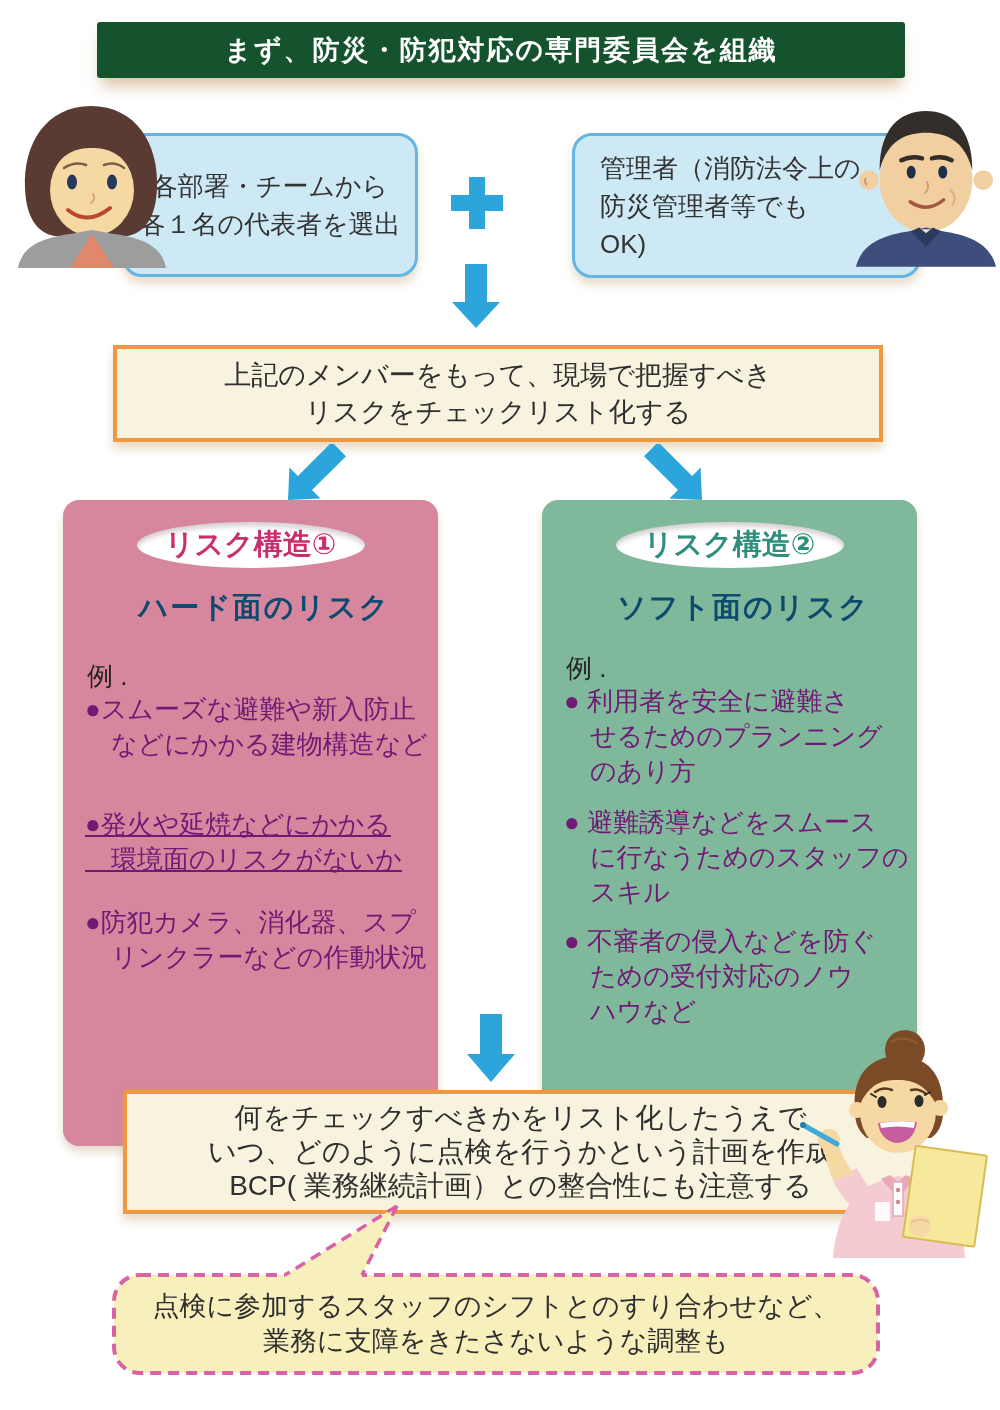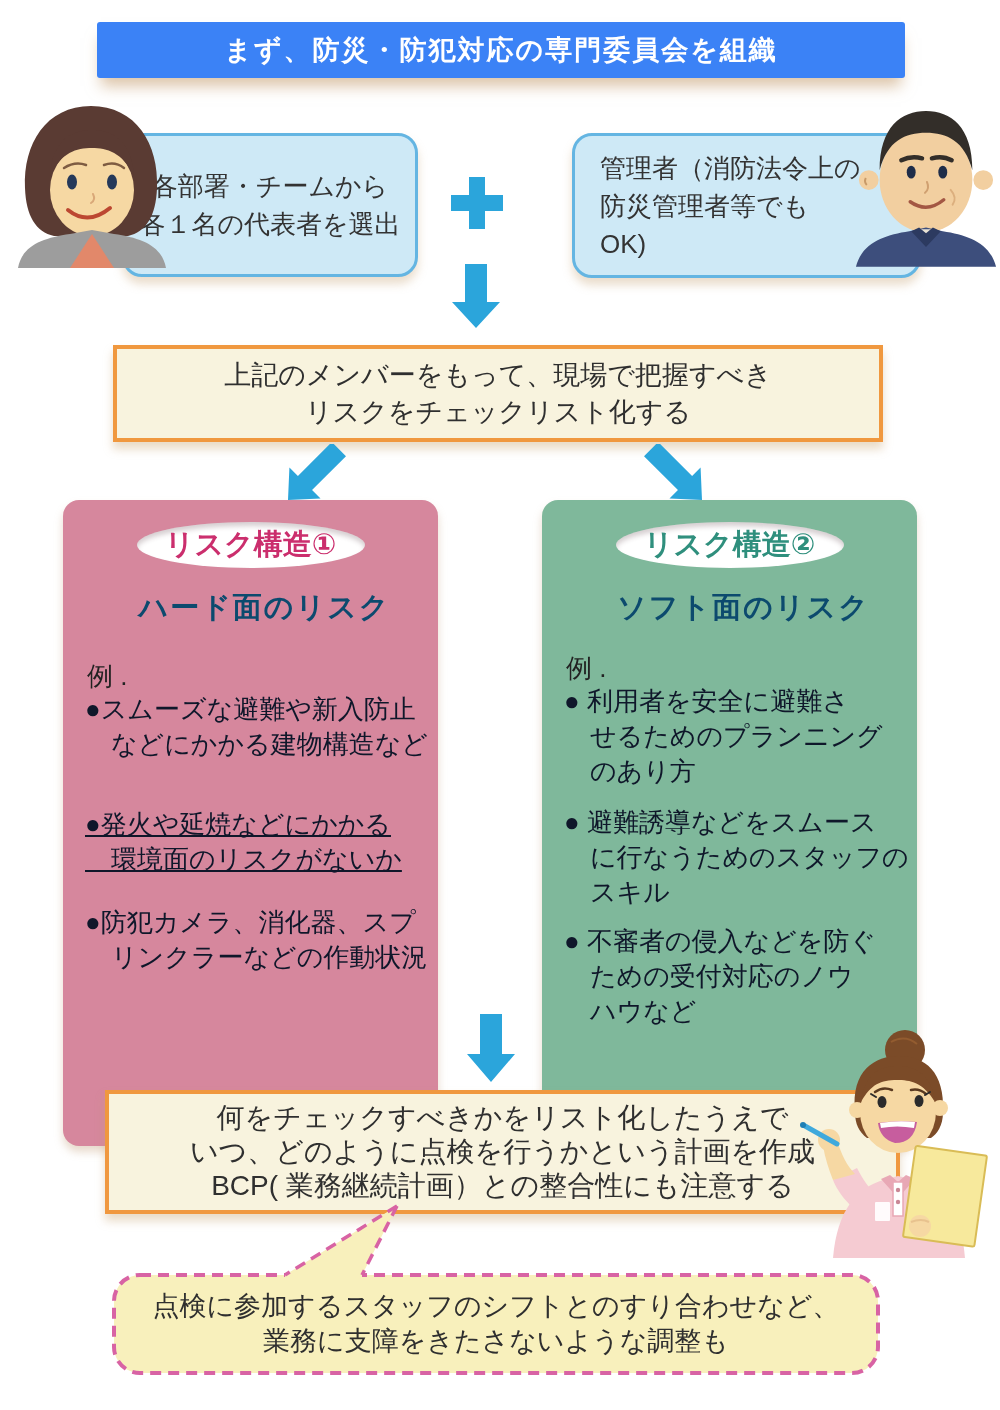--- a/index.html
+++ b/index.html
@@ -1,56 +1,56 @@
 <!DOCTYPE html>
 <html><head>
 <meta charset="utf-8">
 <style>
   html,body{margin:0;padding:0;background:#fff;}
   .canvas{position:relative;width:1000px;height:1410px;background:#fff;overflow:hidden;
           font-family:"Liberation Sans","DejaVu Sans",sans-serif;color:#2f2f2f;}
   .prewrap{white-space:pre-line;}
 
   
-  .header-bar{position:absolute;left:97px;top:22px;width:808px;height:56px;background:#3b82f6;
+  .header-bar{position:absolute;left:97px;top:22px;width:808px;height:56px;background:#14532d;
               border-radius:3px;box-shadow:0 12px 14px -4px rgba(196,157,110,.6);
               display:flex;align-items:center;justify-content:center;}
   .header-bar .t{color:#fff;font-weight:bold;font-size:27px;letter-spacing:2px;}
 
   
   .blue-box{position:absolute;background:#CEE9F6;border:3px solid #64B5E2;border-radius:20px;
             box-shadow:0 7px 10px rgba(196,157,110,.35);display:flex;align-items:center;}
   .member-box{left:122px;top:133px;width:290px;height:138px;justify-content:center;text-align:center;}
   .manager-box{left:572px;top:133px;width:343px;height:139px;}
   .blue-box .t{font-size:26px;line-height:38px;color:#333;}
   .manager-box .t{padding:0 56px 0 25px;text-align:left;}
 
   .illus{position:absolute;z-index:3;}
 
   .cream-box{position:absolute;background:#F8F3DE;border:4px solid #F0983F;
              box-shadow:0 7px 9px rgba(200,165,115,.4);display:flex;align-items:center;justify-content:center;text-align:center;}
   .checklist-box{left:113px;top:345px;width:762px;height:89px;}
   .checklist-box .t{font-size:27px;line-height:37px;}
-  .plan-box{left:105px;top:1090px;width:787px;height:116px;align-items:center;}
+  .plan-box{left:123px;top:1090px;width:787px;height:116px;align-items:center;}
   .plan-box .t{font-size:28px;line-height:34px;}
 
   
   .risk-box{position:absolute;top:500px;width:375px;height:646px;border-radius:16px;
             box-shadow:0 6px 9px rgba(190,150,110,.35);}
   .risk-hard{left:63px;background:#D6879D;}
   .risk-soft{left:542px;background:#7FB89B;}
   .badge{width:228px;height:46px;margin:22px auto 0 auto;background:#fff;border-radius:50%;
          box-shadow:inset 0 4px 5px rgba(70,35,45,.22);display:flex;align-items:center;justify-content:center;}
   .badge .t{font-size:29px;font-weight:bold;}
   .risk-hard .badge .t{color:#CB2E6D;}
   .risk-soft .badge .t{color:#2F8F7D;}
   .risk-title{margin-top:20px;text-align:center;color:#0c4a6e;font-weight:bold;font-size:29px;letter-spacing:2px;margin-left:28px;}
   .example{margin:32px 6px 0 24px;font-size:26px;line-height:32px;color:#222;}
   .risk-soft .example{margin-top:24px;}
-  .item{margin:0 6px 0 22px;font-size:26px;line-height:35px;color:#0f172a;}
+  .item{margin:0 6px 0 22px;font-size:26px;line-height:35px;color:#701a75;}
   .risk-hard .item-2{margin-top:45px;text-decoration:underline;}
   .risk-hard .item-3{margin-top:28px;}
   .risk-soft .item-2{margin-top:16px;}
   .risk-soft .item-3{margin-top:14px;}
 
   
   .note-bubble{position:absolute;left:112px;top:1273px;width:768px;height:102px;z-index:4;text-decoration:underline;}
   .note-bubble svg.bg{position:absolute;left:0;top:0;}
   .note-bubble .t{position:absolute;inset:0;display:flex;align-items:center;justify-content:center;
                   text-align:center;font-size:27px;line-height:35px;}

